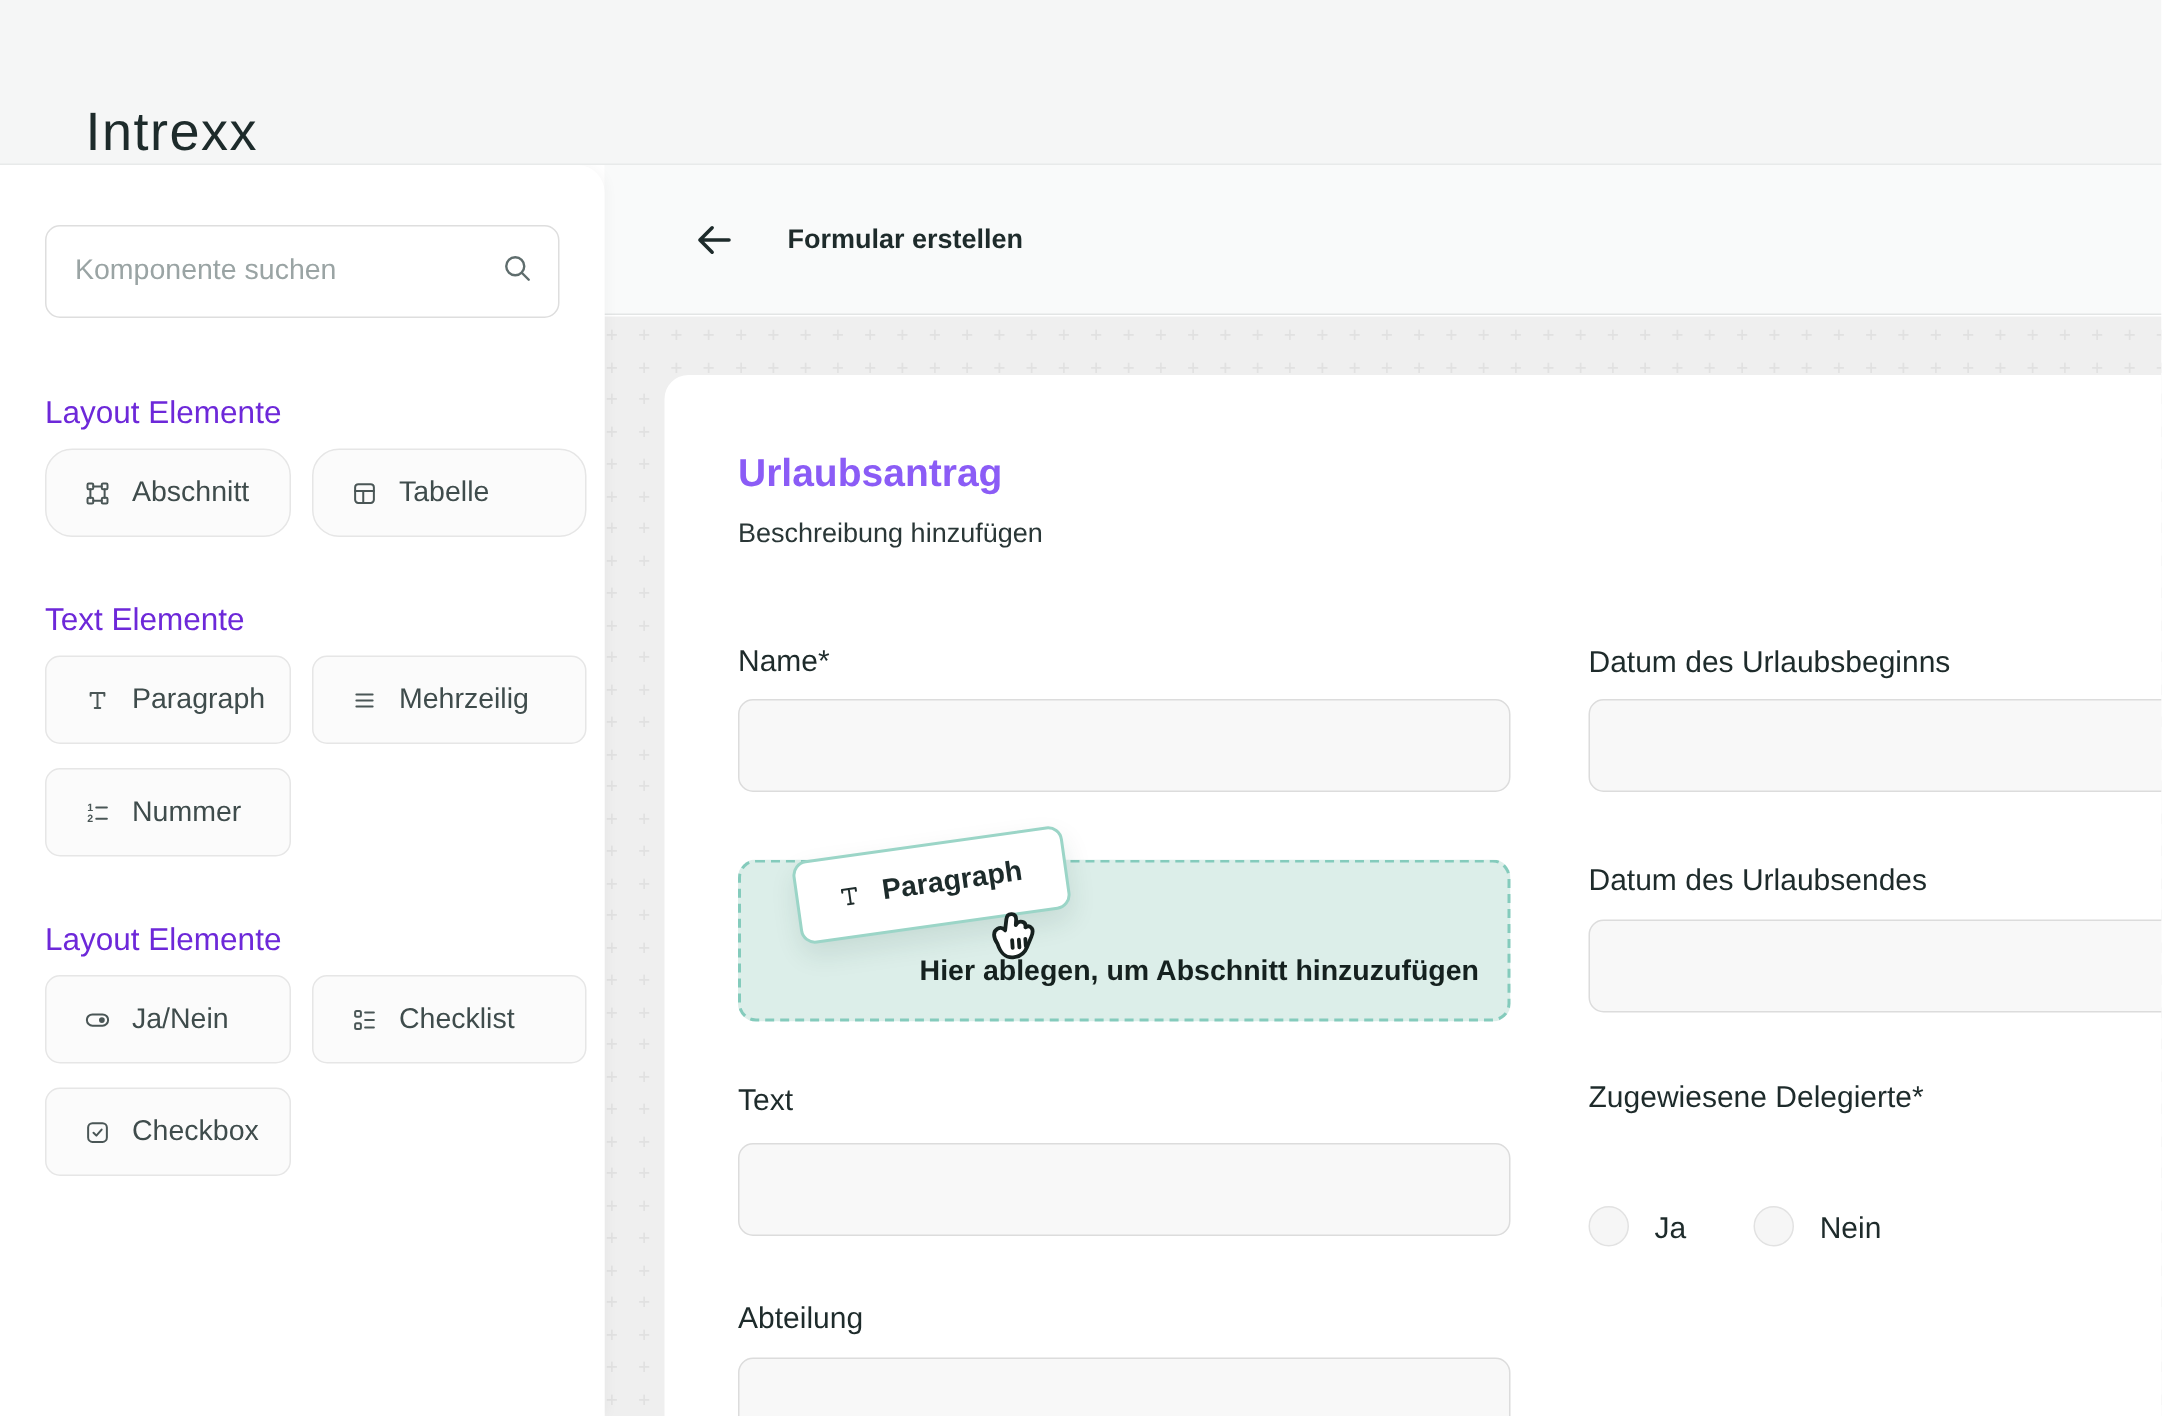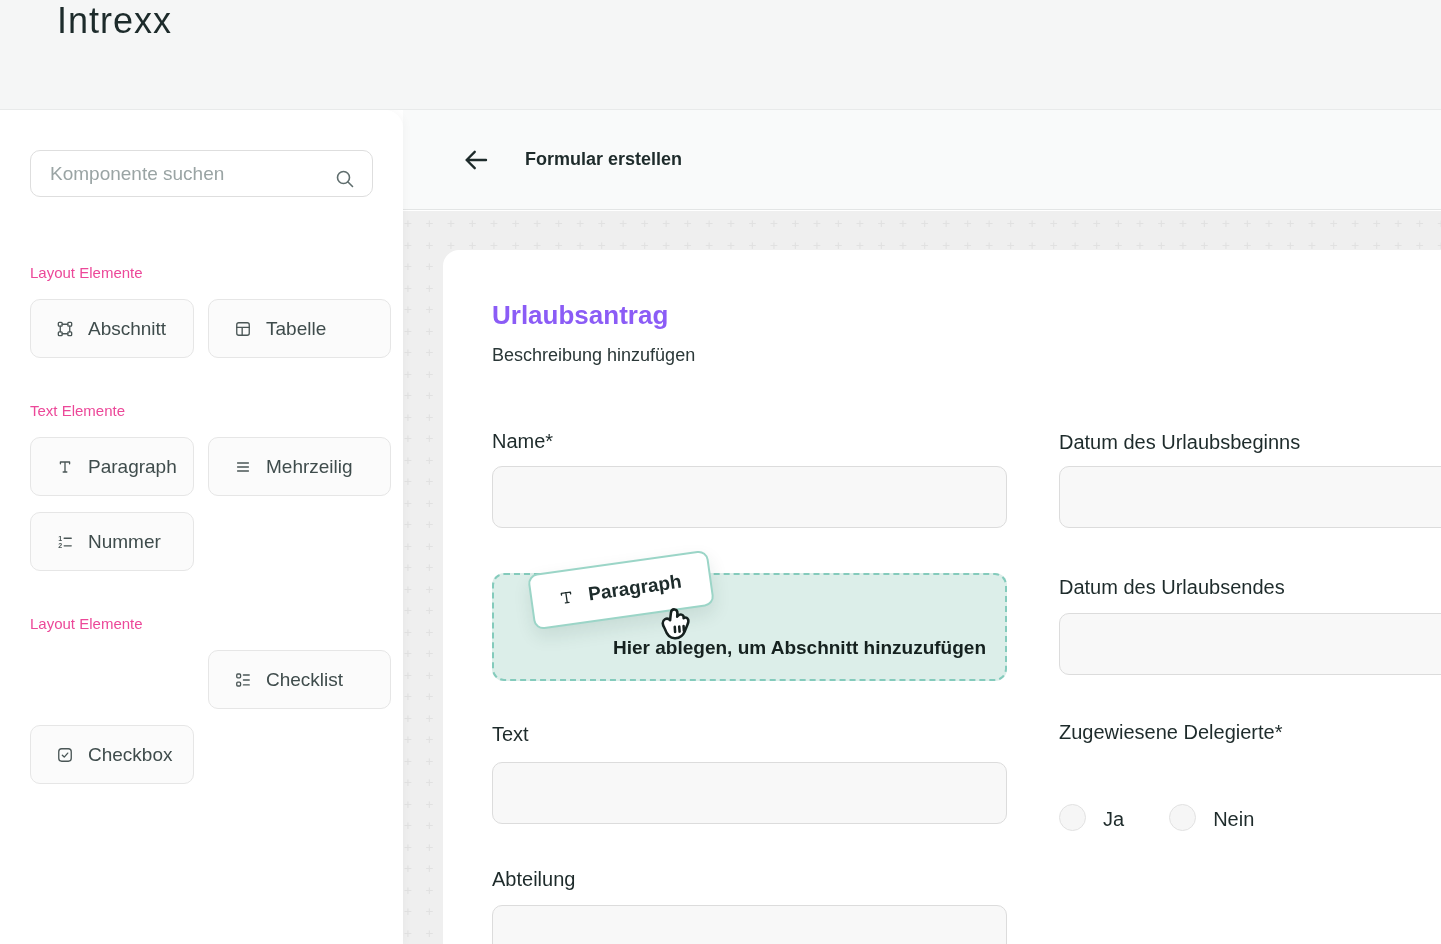--- a/index.html
+++ b/index.html
@@ -7,21 +7,21 @@
   body {
     position:relative; overflow:hidden;
     font-family:"Liberation Sans", sans-serif;
     background:#ffffff; color:#1e2b2b;
   }
 
   
   .app-header {
     position:absolute; left:0; top:0; width:1441px; height:110px;
     background:#f5f6f6; border-bottom:1px solid #e8eaea;
-    display:flex; align-items:flex-start; padding-left:57px; z-index:40;
+    display:flex; align-items:flex-end; padding-left:57px; z-index:40;
   }
   .logo {
     font-size:36px; font-weight:500; letter-spacing:1px; color:#1d2b2b;
   }
 
   
   .main-header {
     position:absolute; left:403px; top:110px; right:0; height:100px;
     background:#f9fafa; border-bottom:1px solid #e3e5e5;
     display:flex; align-items:center; z-index:20;
@@ -107,44 +107,44 @@
     position:absolute; left:160px; top:27px; width:48px; height:48px;
     transform:rotate(-4deg); z-index:3; pointer-events:none;
   }
 
   
   .sidebar {
     position:absolute; left:0; top:110px; width:403px; bottom:0;
     background:#ffffff; border-top-right-radius:18px; z-index:30;
     box-shadow:2px 0 8px rgba(0,0,0,0.03);
   }
-  .search-wrap { position:absolute; left:30px; top:40px; width:343px; height:47px; }
+  .search-wrap { position:absolute; left:30px; top:40px; width:343px; height:62px; }
   .search-input {
     width:100%; height:100%;
     border:1.5px solid #dedede; border-radius:10px; background:#ffffff;
     font-size:19px; color:#1e2b2b; padding:0 52px 0 19px; outline:none;
     font-family:"Liberation Sans", sans-serif;
   }
   .search-input::placeholder { color:#9aa4a4; }
   .search-icon { position:absolute; right:16px; top:17px; width:24px; height:24px; color:#5f6d6d; }
 
-  .group-heading { position:absolute; left:30px; font-size:15px; font-weight:400; color:#ec4899; }
+  .group-heading { position:absolute; left:30px; font-size:21px; font-weight:400; color:#6d28d9; }
   .gh-1 { top:154px; } .gh-2 { top:292px; } .gh-3 { top:505px; }
 
   .comp-btn {
     position:absolute; height:59px;
     background:#fbfbfb; border:1px solid #e6e6e6; border-radius:10px;
     display:flex; align-items:center; gap:13px; padding-left:24px;
     font-size:19px; font-weight:500; color:#3f4c4c; cursor:grab;
     font-family:"Liberation Sans", sans-serif;
   }
   .comp-btn svg { flex:0 0 auto; color:#4a5656; }
   .col-a { left:30px;  width:164px; }
   .col-b { left:208px; width:183px; }
-  .row-1 { top:189px; } .row-2 { top:327px; } .row-3 { top:402px; }
+  .row-1 { top:189px;border-radius:18px; } .row-2 { top:327px; } .row-3 { top:402px; }
   .row-4 { top:540px; } .row-5 { top:615px; }
 
   .icon20 { width:20px; height:20px; }
   svg.lineart { fill:none; stroke:currentColor; stroke-width:1.6; stroke-linecap:round; stroke-linejoin:round; }
 </style>
 </head>
 <body>
 
 <div class="canvas">
   <pre class="grid-pattern">++++++++++++++++++++++++++++++++++++++++++++++++++++
@@ -284,20 +284,27 @@
     <svg class="icon20" viewBox="0 0 24 24" style="color:#4a5656">
       <text x="3.8" y="10.3" font-size="8.5" font-weight="600" fill="currentColor" font-family="Liberation Sans, sans-serif">1</text>
       <text x="3.8" y="19.6" font-size="8.5" font-weight="600" fill="currentColor" font-family="Liberation Sans, sans-serif">2</text>
       <path d="M11 7.5 h8.5 M11 16.6 h8.5" fill="none" stroke="currentColor" stroke-width="1.6" stroke-linecap="round"></path>
     </svg>
     <span>Nummer</span>
   </button>
 
   <div class="group-heading gh-3">Layout Elemente</div>
 
+  <button class="comp-btn col-a row-4">
+    <svg class="icon20 lineart" viewBox="0 0 24 24">
+      <rect x="3.5" y="7.5" width="17" height="9" rx="4.5"></rect>
+      <circle cx="15.5" cy="12" r="2.3" fill="currentColor" stroke="none"></circle>
+    </svg>
+    <span>Ja/Nein</span>
+  </button>
   <button class="comp-btn col-b row-4">
     <svg class="icon20 lineart" viewBox="0 0 24 24">
       <rect x="4.5" y="4.8" width="4.6" height="4.6" rx="1.2"></rect>
       <rect x="4.5" y="14.6" width="4.6" height="4.6" rx="1.2"></rect>
       <path d="M12.5 6 h7 M12.5 12 h7 M12.5 17.9 h7"></path>
     </svg>
     <span>Checklist</span>
   </button>
   <button class="comp-btn col-a row-5">
     <svg class="icon20 lineart" viewBox="0 0 24 24">

